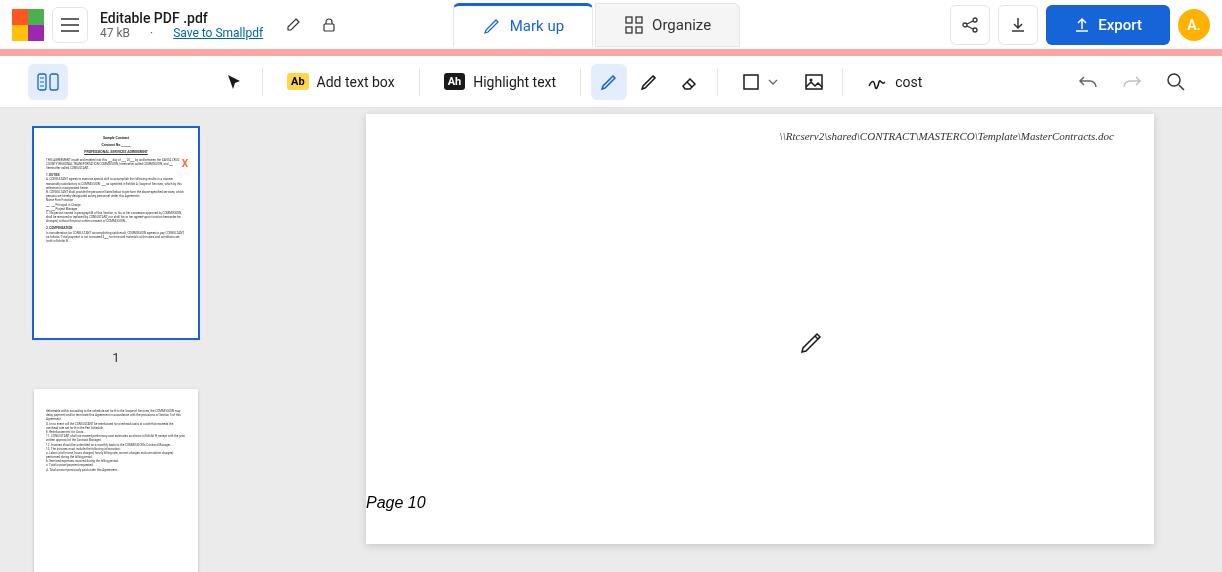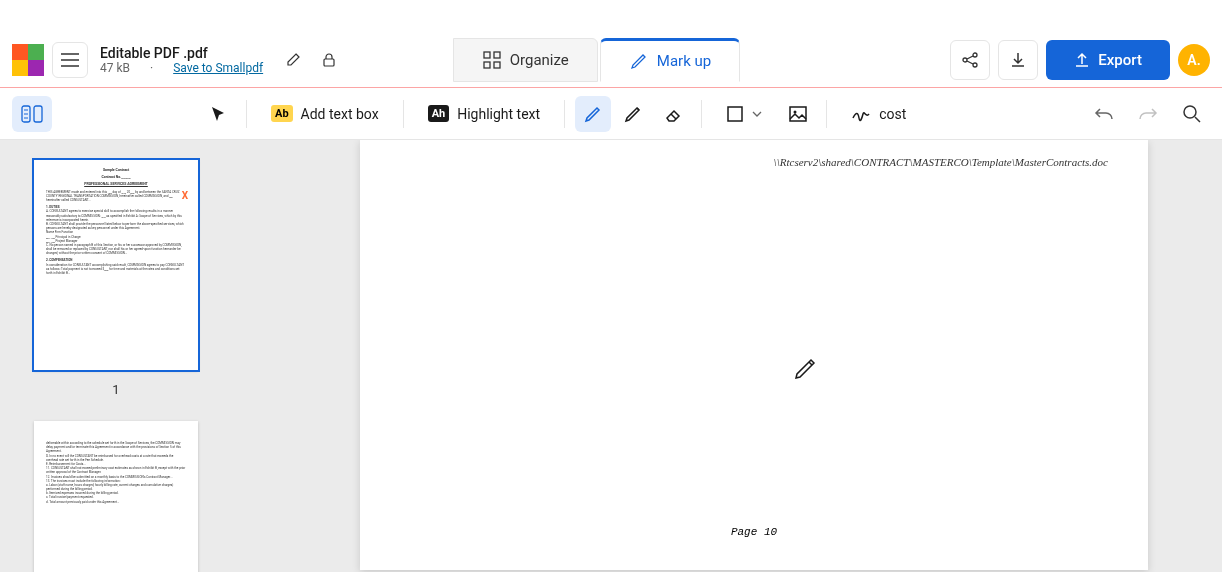--- a/index.html
+++ b/index.html
@@ -1,58 +1,58 @@
 <!DOCTYPE html>
 <html><head>
 <meta charset="utf-8">
 <style>
 * { margin:0; padding:0; box-sizing:border-box; font-family:-apple-system,BlinkMacSystemFont,'Segoe UI',Roboto,sans-serif; }
 body { width:1222px; height:572px; overflow:hidden; background:#fff; }
-.header { display:flex; align-items:center; height:56px; border-bottom:1px solid #fca5a5; padding:0 12px; gap:8px;margin-top:32px; }
+.header { display:flex; align-items:center; height:56px; border-bottom:7px solid #fca5a5; padding:0 12px; gap:8px; }
 .logo { width:32px; height:32px; display:flex; flex-wrap:wrap; }
 .logo div { width:16px; height:16px; }
 .menu-btn { width:36px; height:36px; display:flex; align-items:center; justify-content:center; border:1px solid #e5e5e5; border-radius:6px; cursor:pointer; }
 .file-info { display:flex; flex-direction:column; margin-left:4px; }
 .file-name { font-size:14px; font-weight:500; color:#1a1a1a; }
 .file-meta { font-size:12px; color:#666; display:flex; align-items:center; gap:20px; }
 .file-meta a { color:#0369a1; text-decoration:underline; cursor:pointer; }
 .icon-btn-small { width:28px; height:28px; display:flex; align-items:center; justify-content:center; border-radius:4px; cursor:pointer; }
 .tabs { display:flex; margin-left:auto; margin-right:auto; gap:0; }
 .tab { display:flex; align-items:center; gap:8px; padding:0 28px; height:44px; border:1px solid #e5e5e5; background:#f5f5f5; cursor:pointer; font-size:15px; color:#333; border-radius:6px 6px 0 0; margin:0 1px; }
 .tab.active { background:#fff; color:#1565d8; border-top:3px solid #1565d8; border-bottom:1px solid #fff; }
 .tab.first { border-radius:6px 0 0 0; }
 .tab.last { border-radius:0 6px 0 0; }
 .header-right { display:flex; align-items:center; gap:8px; margin-left:auto; }
 .sq-btn { width:40px; height:40px; display:flex; align-items:center; justify-content:center; border:1px solid #e5e5e5; border-radius:6px; cursor:pointer; background:#fff; }
 .export-btn { display:flex; align-items:center; gap:8px; background:#1565d8; color:#fff; padding:0 28px; height:40px; border-radius:6px; font-size:15px; font-weight:500; cursor:pointer; border:none; }
 .avatar { width:32px; height:32px; border-radius:50%; background:#ffb300; color:#fff; display:flex; align-items:center; justify-content:center; font-weight:600; font-size:14px; }
-.toolbar { display:flex; align-items:center; height:52px; padding:0 12px; border-bottom:1px solid #e5e5e5; gap:4px; }
+.toolbar { display:flex; align-items:center; height:52px; padding:0 28px; border-bottom:1px solid #e5e5e5; gap:4px; }
 .tool { display:flex; align-items:center; gap:8px; padding:0 14px; height:36px; border-radius:6px; cursor:pointer; font-size:14px; color:#1a1a1a; }
 .tool.icon-only { padding:0; width:36px; justify-content:center; }
 .tool.active { background:#e3edfc; }
 .divider { width:1px; height:28px; background:#e5e5e5; margin:0 6px; }
 .toolbar-right { margin-left:auto; display:flex; align-items:center; gap:8px; }
 .view-toggle { width:40px; height:36px; display:flex; align-items:center; justify-content:center; background:#e3edfc; border-radius:6px; cursor:pointer; }
 .ab-badge { background:#ffd54f; color:#000; font-size:11px; font-weight:700; padding:2px 4px; border-radius:3px; }
 .ah-badge { background:#1a1a1a; color:#fff; font-size:11px; font-weight:700; padding:2px 4px; border-radius:3px; }
 .content { display:flex; height:464px; background:#ebebeb; }
 .sidebar { width:232px; background:#ebebeb; overflow-y:auto; position:relative; padding:20px 14px; }
 .sidebar::-webkit-scrollbar { width:14px; }
 .sidebar::-webkit-scrollbar-track { background:#e0e0e0; }
 .sidebar::-webkit-scrollbar-thumb { background:#aaa; border-radius:7px; }
 .thumb { background:#fff; width:164px; margin:0 auto 12px; box-shadow:0 1px 3px rgba(0,0,0,0.2); position:relative; padding:8px 12px; }
 .thumb.selected { outline:2px solid #1565d8; }
 .thumb-content { font-size:3px; line-height:1.4; color:#333; }
 .thumb-title { text-align:center; font-weight:bold; font-size:3.5px; margin-bottom:2px; }
 .thumb-x { position:absolute; top:30px; right:10px; color:#ff6b35; font-weight:bold; font-size:10px; }
 .page-num { text-align:center; font-size:13px; color:#333; margin:8px 0 24px; }
 .main { flex:1; overflow:auto; padding:0 0 0 128px; position:relative; }
-.page { width:788px; background:#fff; box-shadow:0 2px 8px rgba(0,0,0,0.15); margin:0; padding:16px 40px 40px; min-height:430px; position:relative; }
+.page { width:788px; background:#fff; box-shadow:0 2px 8px rgba(0,0,0,0.15); margin:6px; padding:16px 40px 40px; min-height:430px; position:relative; }
 .page-path { text-align:right; font-size:11px; font-style:italic; color:#333; font-family:'Times New Roman',serif; }
-.page-footer { text-align:center; font-size:11px; font-style:italic; font-family:Liberation Mono, monospace; position:absolute; bottom:32px; left:0; right:0; }
+.page-footer { font-size:16px; font-style:italic; font-family:Liberation Sans, sans-serif; position:absolute; bottom:32px; left:0; right:0; }
 .pencil-cursor { position:absolute; top:216px; left:432px; }
 svg { display:block; }
 </style>
 </head>
 <body>
 
 <div class="header">
   <div class="logo">
     <div style="background:#ff5722"></div>
     <div style="background:#4caf50"></div>
@@ -78,34 +78,34 @@
       </svg>
   </div>
   <div class="icon-btn-small">
     <svg width="12" height="14" viewBox="0 0 12 14">
         <rect x="1" y="6" width="10" height="7" rx="1" fill="none" stroke="#333" stroke-width="1.2"></rect>
         <path d="M3 6V4a3 3 0 016 0v2" fill="none" stroke="#333" stroke-width="1.2"></path>
       </svg>
   </div>
 
   <div class="tabs">
+    <div class="tab active">
+      <svg width="20" height="20" viewBox="0 0 20 20">
+          <path d="M3 17l3-1 10-10-2-2L4 14l-1 3z" fill="none" stroke="#1565d8" stroke-width="1.3"></path>
+        </svg>
+      <span>Mark up</span>
+    </div>
     <div class="tab last">
       <svg width="20" height="20" viewBox="0 0 20 20">
           <rect x="2" y="2" width="6" height="6" fill="none" stroke="#333" stroke-width="1.3"></rect>
           <rect x="12" y="2" width="6" height="6" fill="none" stroke="#333" stroke-width="1.3"></rect>
           <rect x="2" y="12" width="6" height="6" fill="none" stroke="#333" stroke-width="1.3"></rect>
           <rect x="12" y="12" width="6" height="6" fill="none" stroke="#333" stroke-width="1.3"></rect>
         </svg>
       <span>Organize</span>
-    </div>
-    <div class="tab active">
-      <svg width="20" height="20" viewBox="0 0 20 20">
-          <path d="M3 17l3-1 10-10-2-2L4 14l-1 3z" fill="none" stroke="#1565d8" stroke-width="1.3"></path>
-        </svg>
-      <span>Mark up</span>
     </div>
   </div>
 
   <div class="header-right">
     <div class="sq-btn">
       <svg width="18" height="18" viewBox="0 0 18 18">
           <circle cx="4" cy="9" r="2" fill="none" stroke="#333" stroke-width="1.3"></circle>
           <circle cx="14" cy="4" r="2" fill="none" stroke="#333" stroke-width="1.3"></circle>
           <circle cx="14" cy="14" r="2" fill="none" stroke="#333" stroke-width="1.3"></circle>
           <path d="M6 8l6-3M6 10l6 3" stroke="#333" stroke-width="1.3"></path>

